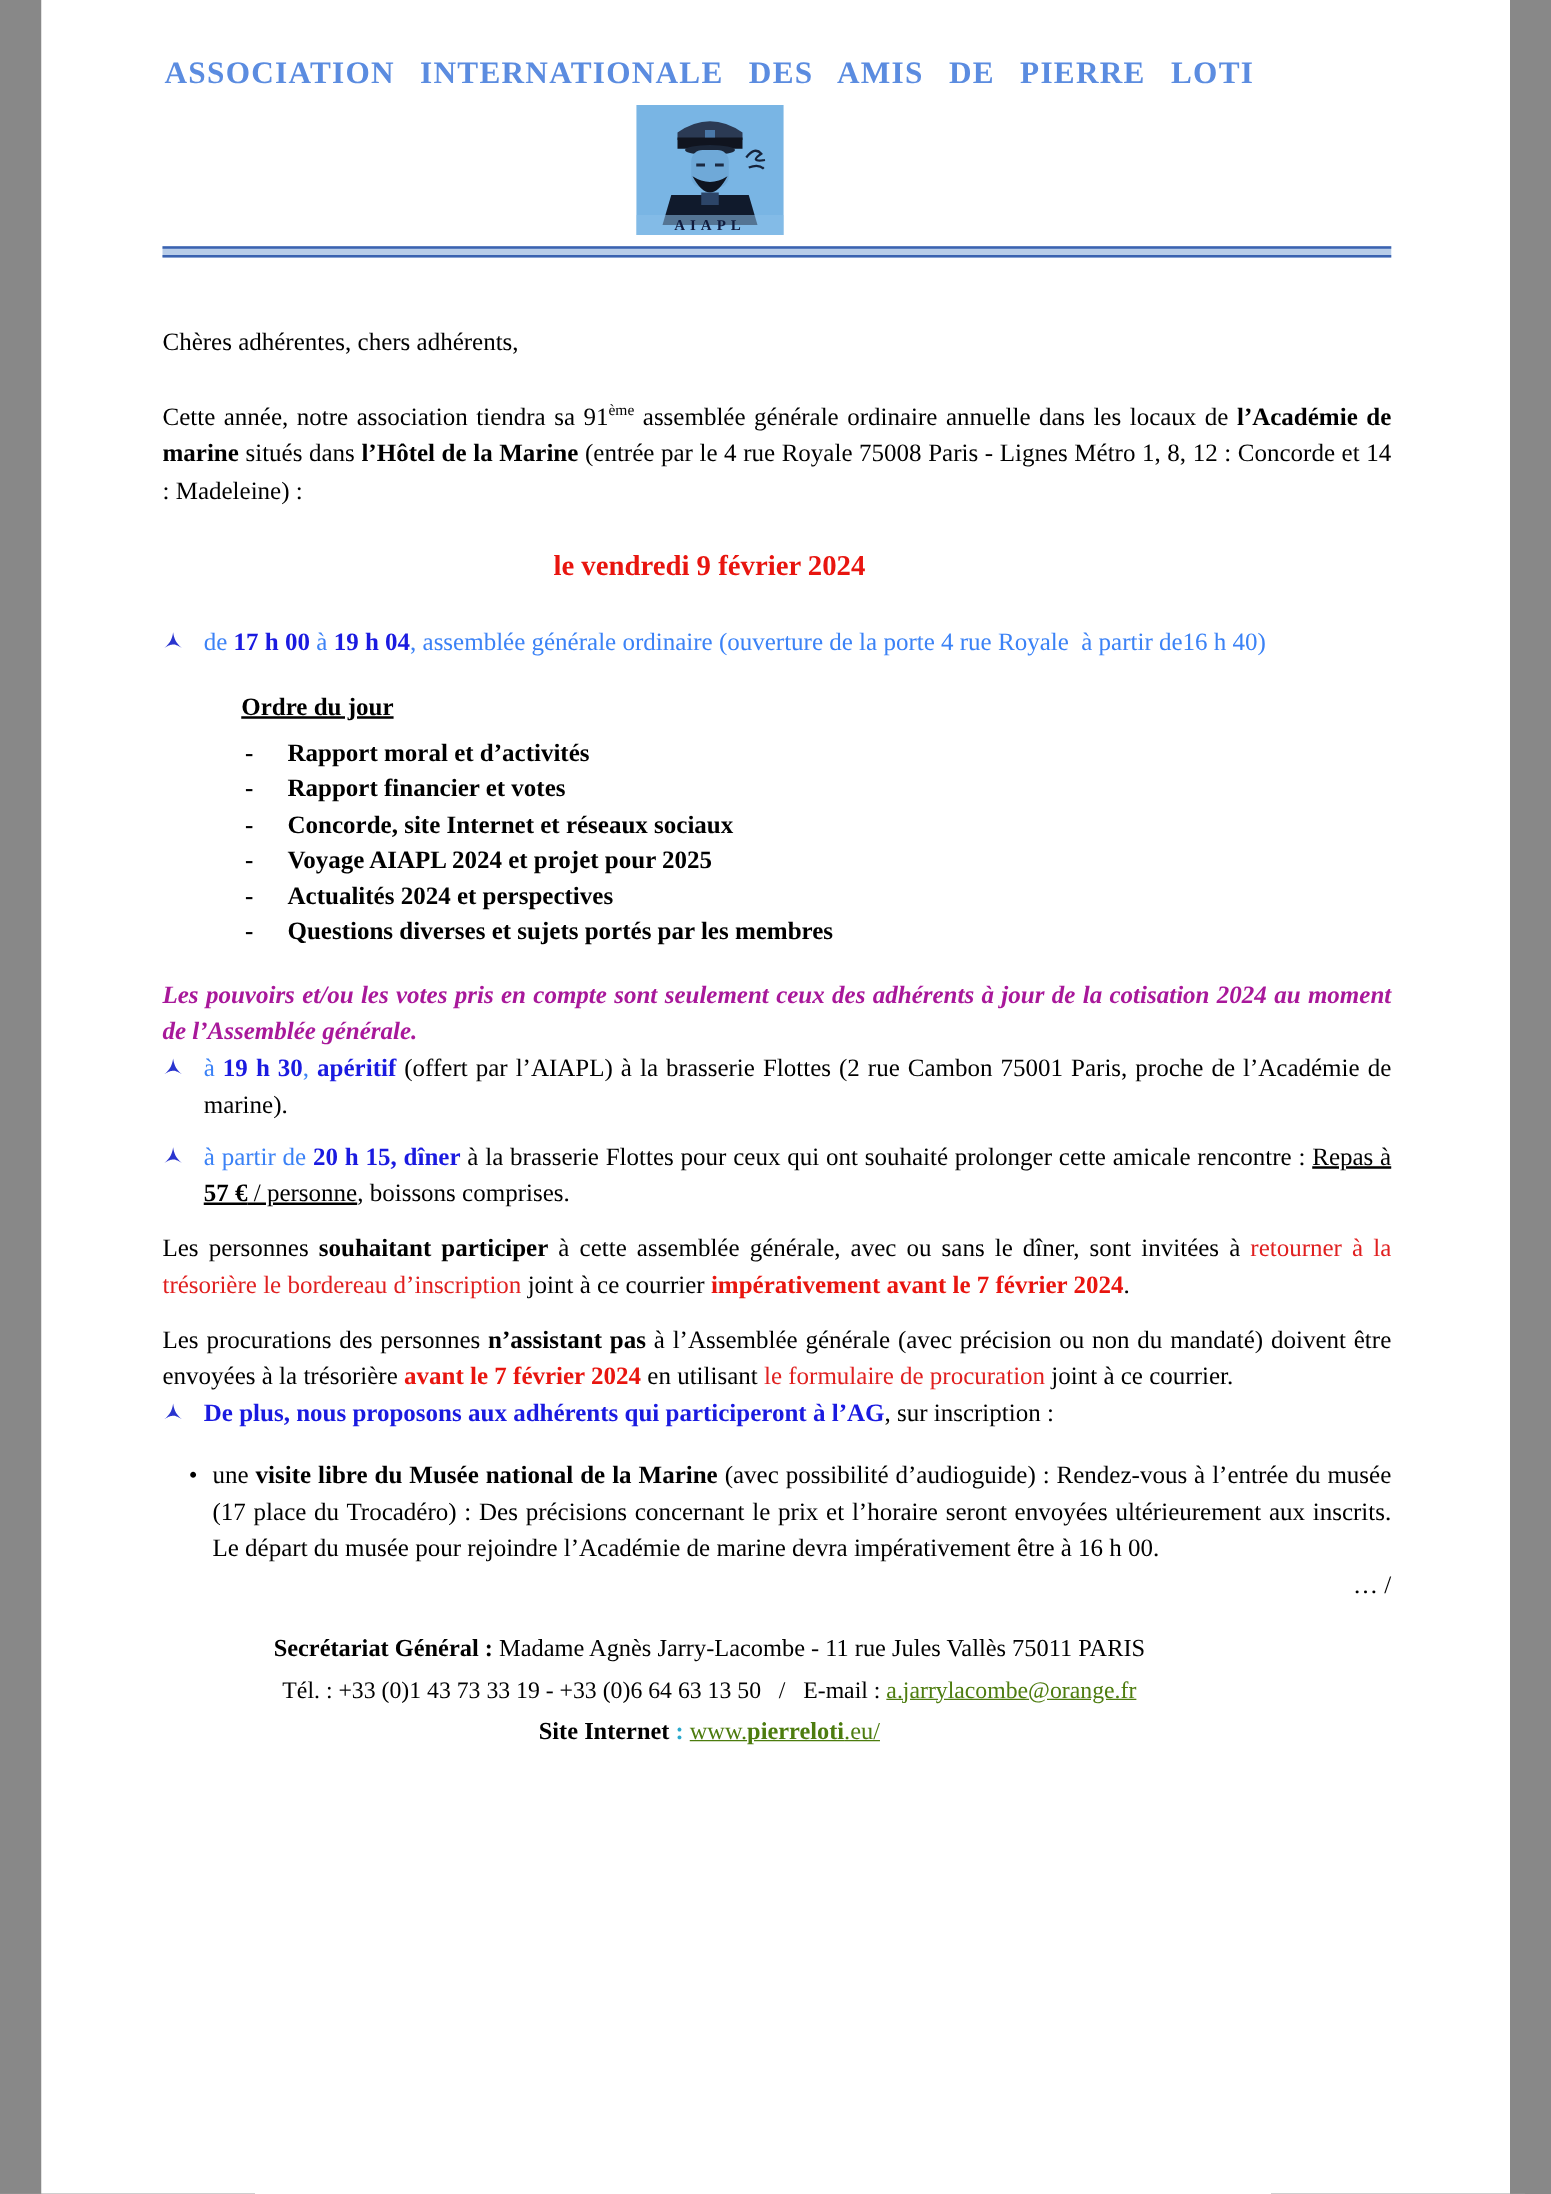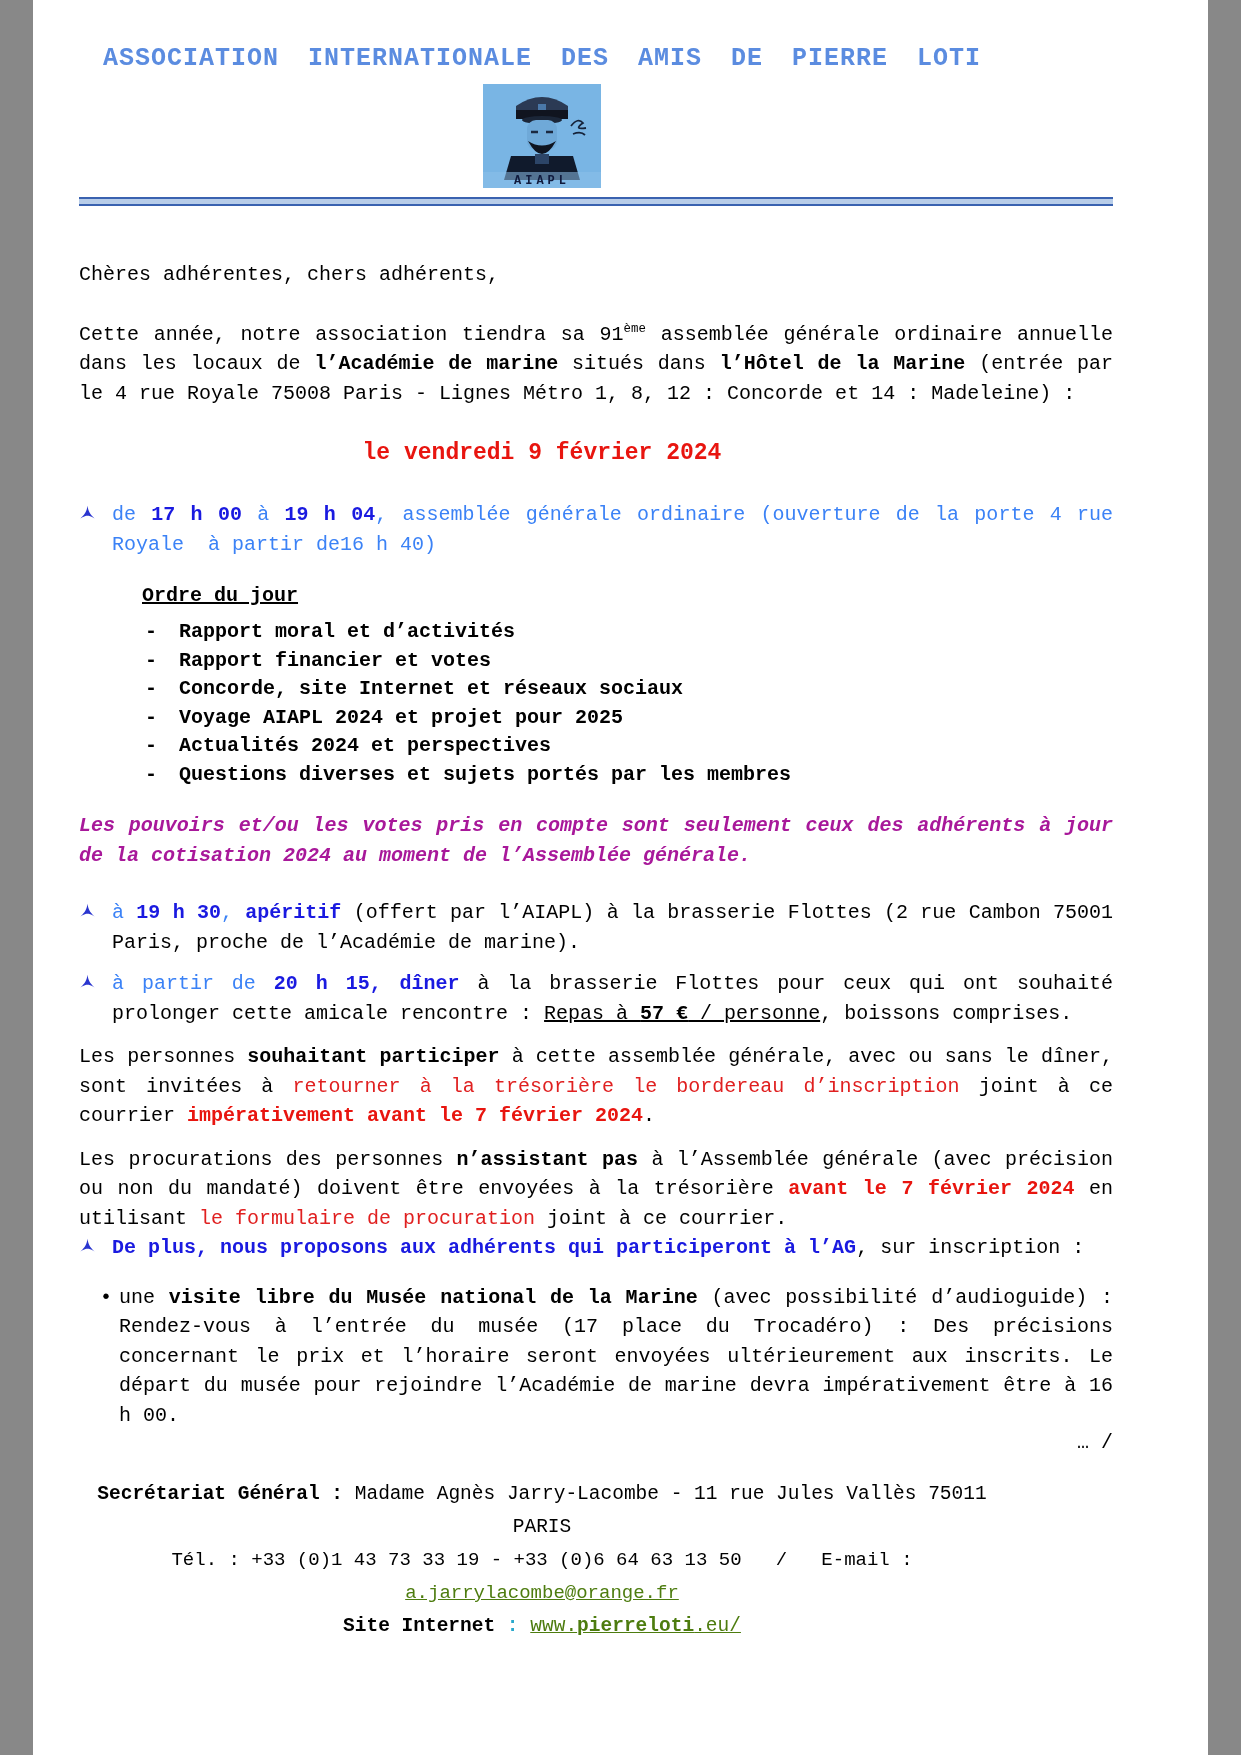--- a/index.html
+++ b/index.html
@@ -1,20 +1,20 @@
 <!DOCTYPE html>
 <html><head>
 <meta charset="utf-8">
 <style>
   * { margin:0; padding:0; box-sizing:border-box; }
   html,body { background:#888; }
   .page {
     width:1175px; height:1755px; background:#ffffff; margin:0 auto;
-    font-family:Liberation Mono, monospace; color:#000;
-    padding:44px 95px 0 46px; position:relative; overflow:hidden;
+    font-family:Liberation Serif, serif; color:#000;
+    padding:44px 95px 0 97px; position:relative; overflow:hidden;
   }
   .shifted { margin-right:108px; }
 
   .org-header {
     text-align:center; font-weight:bold; font-size:25px; line-height:30px;
     color:#5b8ce0; word-spacing:13px; letter-spacing:1px;
   }
   .logo-wrap { text-align:center; margin-top:10px; }
   .logo-svg { width:118px; height:104px; display:inline-block; }
 
@@ -38,21 +38,21 @@
     font-weight:bold; color:#e8150f;
   }
 
   .star-item { position:relative; padding-left:33px; }
   .star-item .marker {
     position:absolute; left:0; top:5px; width:17px; height:17px;
   }
   .star-item .marker svg { width:17px; height:17px; display:block; }
   .star-item .marker path { fill:#2a35cf; }
   .m-session { margin-top:32px; }
-  .m-aperitif { margin-top:28px; }
+  .m-aperitif { }
   .m-dinner { margin-top:12px; }
   .m-proposal { }
 
   .agenda-heading {
     margin-top:22px; margin-left:63px; font-weight:bold; font-size:20px;
     line-height:29px; text-decoration:underline;
   }
   .agenda-list { margin-top:8px; }
   .agenda-item {
     position:relative; padding-left:100px; font-weight:bold;

